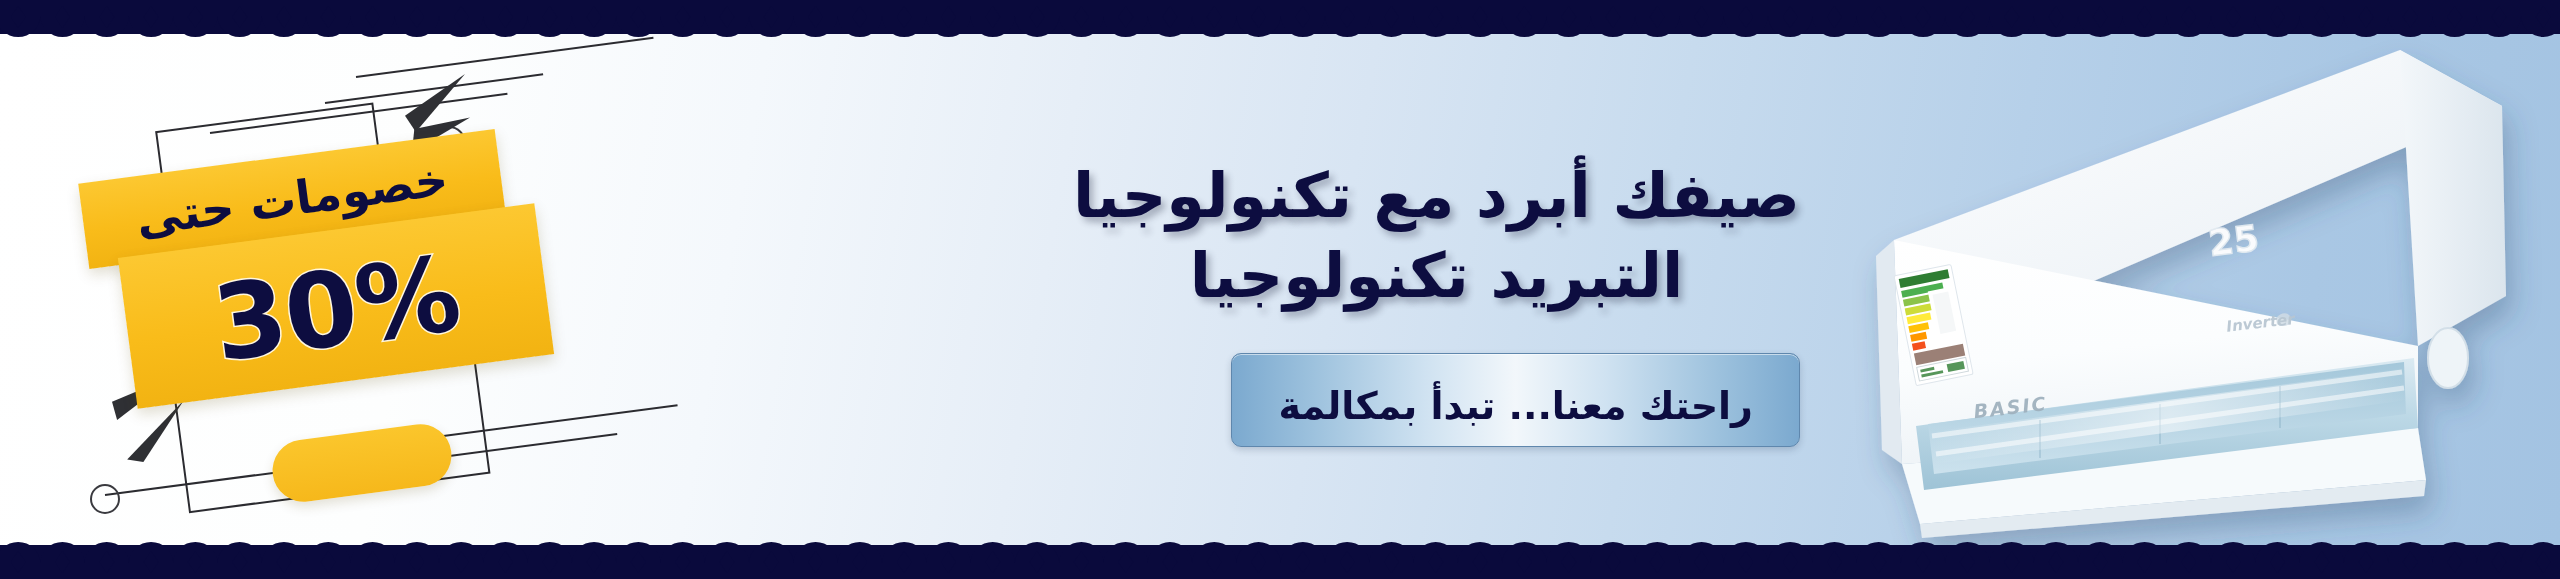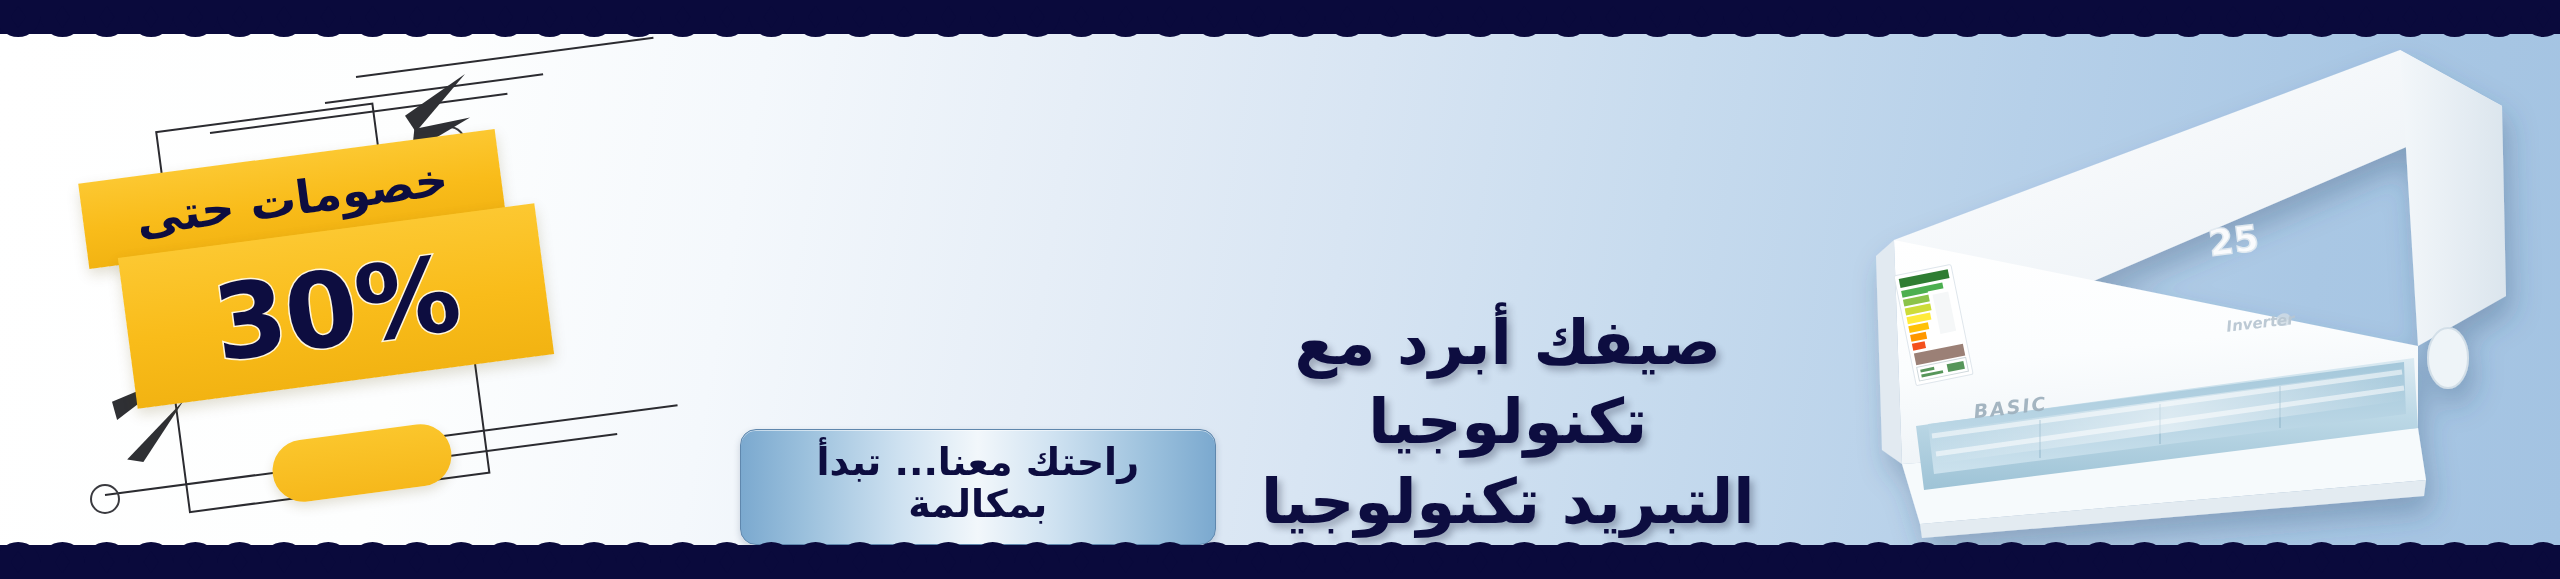--- a/index.html
+++ b/index.html
@@ -73,36 +73,36 @@
   }
   .discount-value{
     font-size:104px;letter-spacing:-1px;
     -webkit-text-stroke:3px #fff7df;
     paint-order:stroke fill;
     font-family:"DejaVu Sans","Liberation Sans",sans-serif;
   }
 
   
   .copy{
-    position:absolute;left:740px;top:0;width:1060px;height:511px;
-    display:flex;flex-direction:row;align-items:flex-end;justify-content:center;
+    position:absolute;left:740px;top:12px;width:1060px;height:511px;
+    display:flex;flex-direction:column;align-items:flex-start;justify-content:center;
     text-align:center;z-index:20;
   }
   .headline{
     color:#0d0d40;font-weight:700;font-size:62px;line-height:1.28;
     text-shadow:4px 5px 7px rgba(40,45,70,.33);
     margin:0 0 4px 0;
   }
   .headline .ln{display:block;}
 
   .cta{
     margin-top:34px;
     display:inline-block;
-    padding:12px 46px 18px 46px;
-    border-radius:16px;
+    padding:32px 46px 18px 46px;
+    border-radius:10px;
     border:1.5px solid #5f87ad;
     color:#0d0d40;font-weight:700;font-size:38px;line-height:1.1;
     background:linear-gradient(90deg,
        #7ba9cf 0%, #9cc1dd 14%, #cfe2f1 34%,
        #f2f7fb 50%, #cfe2f1 66%, #9cc1dd 86%, #7ba9cf 100%);
     box-shadow:0 3px 7px rgba(30,50,80,.20), inset 0 1px 0 rgba(255,255,255,.55);
   }
 
   
   .ac-wrap{

